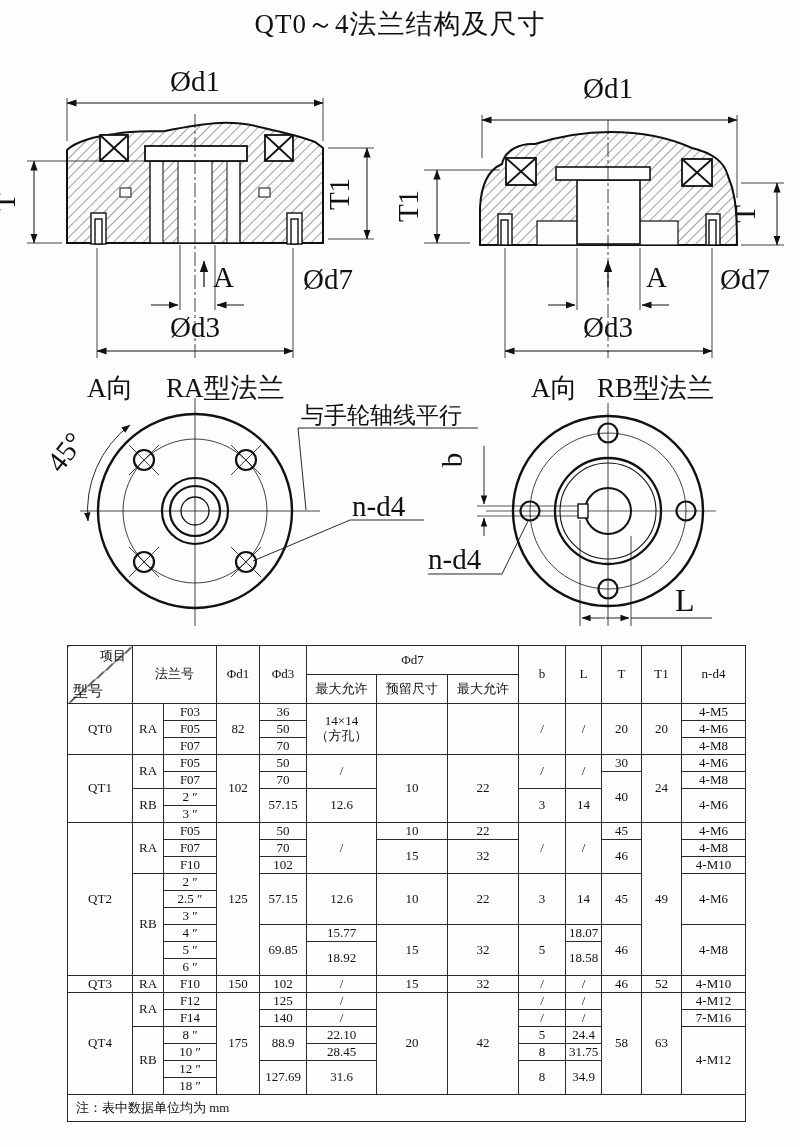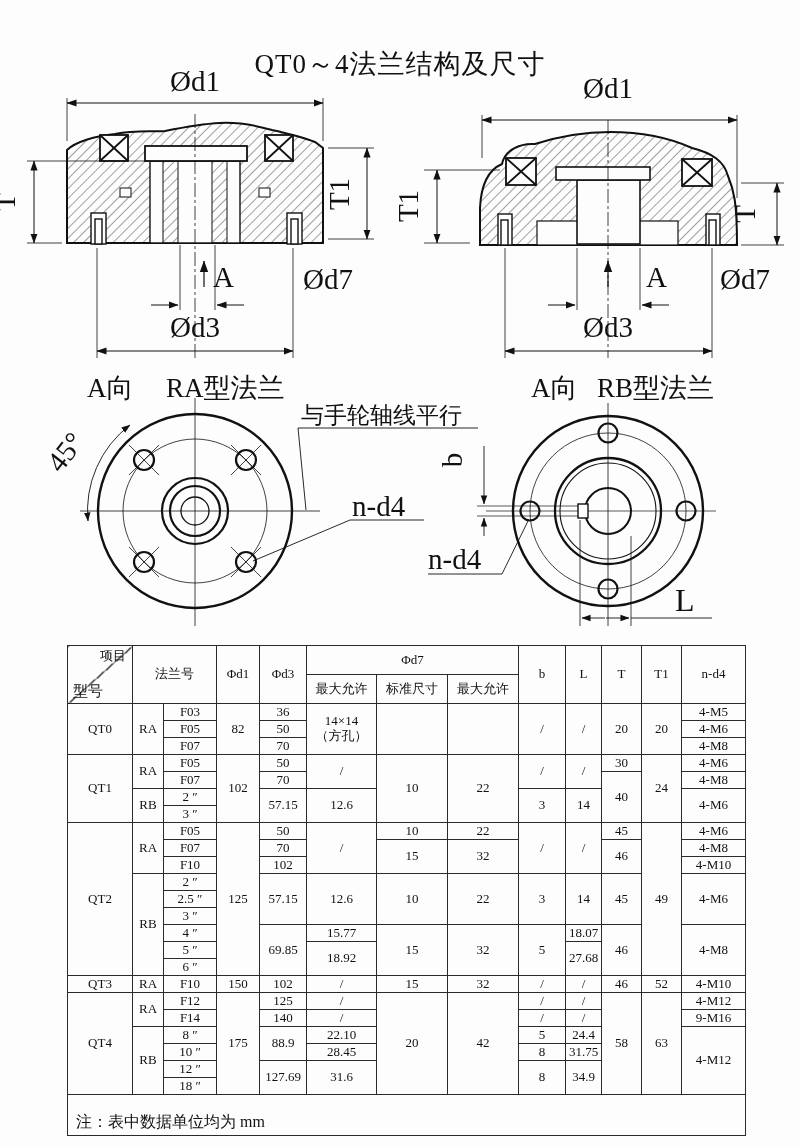--- a/index.html
+++ b/index.html
@@ -1,39 +1,39 @@
 <!DOCTYPE html>
 <html><head>
 <meta charset="utf-8">
 <style>
   html,body{margin:0;padding:0;background:#888;}
   .page{position:relative;width:800px;height:1147px;background:#fdfdfd;margin:0 auto;
         font-family:"Liberation Serif","DejaVu Serif",serif;color:#111;overflow:hidden;}
   .title{position:absolute;top:6px;left:0;width:100%;text-align:center;
-         font-size:27px;letter-spacing:1px;margin-top:40px;}
+         font-size:27px;letter-spacing:1px;}
   svg{position:absolute;left:0;top:58px;}
   svg text{font-family:"Liberation Serif","DejaVu Serif",serif;fill:#111;}
   .dimtxt{font-size:29px;}
   .cap{font-size:27px;}
   .callout{font-size:23px;}
   
   .tblwrap{position:absolute;left:67px;top:645px;width:678px;}
   table{border-collapse:collapse;table-layout:fixed;width:678px;
         font-family:"Liberation Serif","DejaVu Serif",serif;}
   td{border:1px solid #2a2a2a;text-align:center;vertical-align:middle;
      font-size:13px;line-height:1.15;padding:0;white-space:pre-line;overflow:hidden;}
   thead td{height:28px;}
   tbody tr{height:17px;}
   tr.sect td{border-top:1.6px solid #222;}
   table{border:1.6px solid #222;}
   td.corner{position:relative;padding:0;
      background:linear-gradient(to bottom right,transparent calc(50% - .6px),#2a2a2a calc(50% - .6px),#2a2a2a calc(50% + .6px),transparent calc(50% + .6px));}
   td.corner .tr{position:absolute;top:3px;right:6px;font-size:13px;}
   td.corner .bl{position:absolute;bottom:3px;left:5px;font-size:15px;}
-  td.note{text-align:left;padding:17px 0 3px 8px;font-size:16px;height:20px;}
+  td.note{text-align:left;padding:3px 0 3px 8px;font-size:13px;height:20px;}
 </style>
 </head>
 <body>
 
 <div class="page">
   <div class="title">QT0～4法兰结构及尺寸</div>
 
   <svg width="800" height="585" viewBox="0 0 800 585">
     <defs>
       <pattern id="hatch" patternUnits="userSpaceOnUse" width="7" height="7" patternTransform="rotate(45)">
@@ -237,21 +237,21 @@
             <td rowspan="2">Φd3</td>
             <td colspan="3">Φd7</td>
             <td rowspan="2">b</td>
             <td rowspan="2">L</td>
             <td rowspan="2">T</td>
             <td rowspan="2">T1</td>
             <td rowspan="2">n-d4</td>
           </tr>
           <tr>
             <td>最大允许</td>
-            <td>标准尺寸</td>
+            <td>预留尺寸</td>
             <td>最大允许</td>
           </tr>
         </thead>
         <tbody>
           <tr class="sect">
             <td rowspan="3">QT0</td>
             <td rowspan="3">RA</td>
             <td>F03</td>
             <td rowspan="3">82</td>
             <td>36</td>
@@ -361,21 +361,21 @@
             <td rowspan="3">15</td>
             <td rowspan="3">32</td>
             <td rowspan="3">5</td>
             <td>18.07</td>
             <td rowspan="3">46</td>
             <td rowspan="3">4-M8</td>
           </tr>
           <tr>
             <td>5 ″</td>
             <td rowspan="2">18.92</td>
-            <td rowspan="2">27.68</td>
+            <td rowspan="2">18.58</td>
           </tr>
           <tr>
             <td>6 ″</td>
           </tr>
           <tr class="sect">
             <td>QT3</td>
             <td>RA</td>
             <td>F10</td>
             <td>150</td>
             <td>102</td>
@@ -402,21 +402,21 @@
             <td rowspan="6">58</td>
             <td rowspan="6">63</td>
             <td>4-M12</td>
           </tr>
           <tr>
             <td>F14</td>
             <td>140</td>
             <td>/</td>
             <td>/</td>
             <td>/</td>
-            <td>9-M16</td>
+            <td>7-M16</td>
           </tr>
           <tr>
             <td rowspan="4">RB</td>
             <td>8 ″</td>
             <td rowspan="2">88.9</td>
             <td>22.10</td>
             <td>5</td>
             <td>24.4</td>
             <td rowspan="4">4-M12</td>
           </tr>

